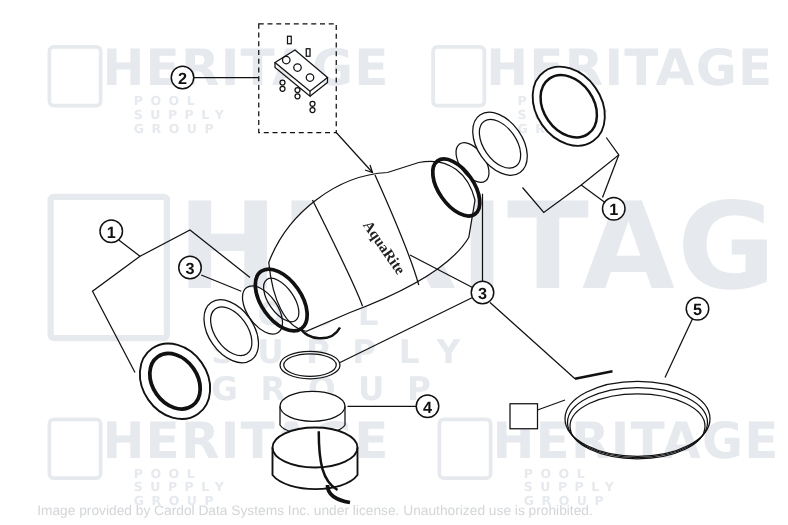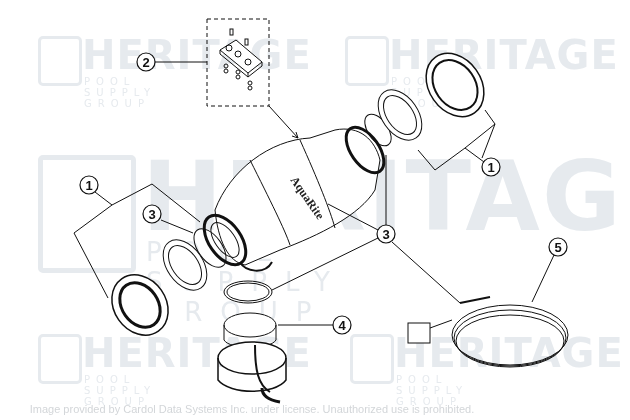--- a/index.html
+++ b/index.html
@@ -1,20 +1,20 @@
 <!DOCTYPE html>
 <html><head>
 <meta charset="utf-8">
 <style>
   html, body { margin:0; padding:0; background:#ffffff; }
   body { width:630px; height:420px; position:relative; overflow:hidden; font-family:"Liberation Sans", sans-serif; }
   .wm { position:absolute; color:#e6eaee; font-family:"DejaVu Sans", sans-serif; font-weight:bold; pointer-events:none; }
   .wm .logo-box { position:absolute; border:3px solid #e6eaee; border-radius:5px; }
   .wm .brand { position:absolute; letter-spacing:1px; }
-  .wm .tag { position:absolute; font-weight:normal; letter-spacing:6px; }
+  .wm .tag { position:absolute; font-weight:bold; letter-spacing:6px;margin-left:23px; }
   svg#diagram { position:absolute; left:0; top:0; }
   .callout-text { font-family:"Liberation Sans", sans-serif; font-size:13px; font-weight:bold; fill:#111; }
   .footer { position:absolute; left:0; width:504px; top:403px; text-align:center; font-size:11px; color:#d3d6d9; font-family:"Liberation Sans", sans-serif; }
 </style>
 </head>
 <body>
 
 <div class="wm" style="left:38px;top:36px;">
   <div class="logo-box" style="left:0;top:0;width:38px;height:44px;"></div>
   <div class="brand" style="left:44px;top:-4px;font-size:40px;">HERITAGE</div>

